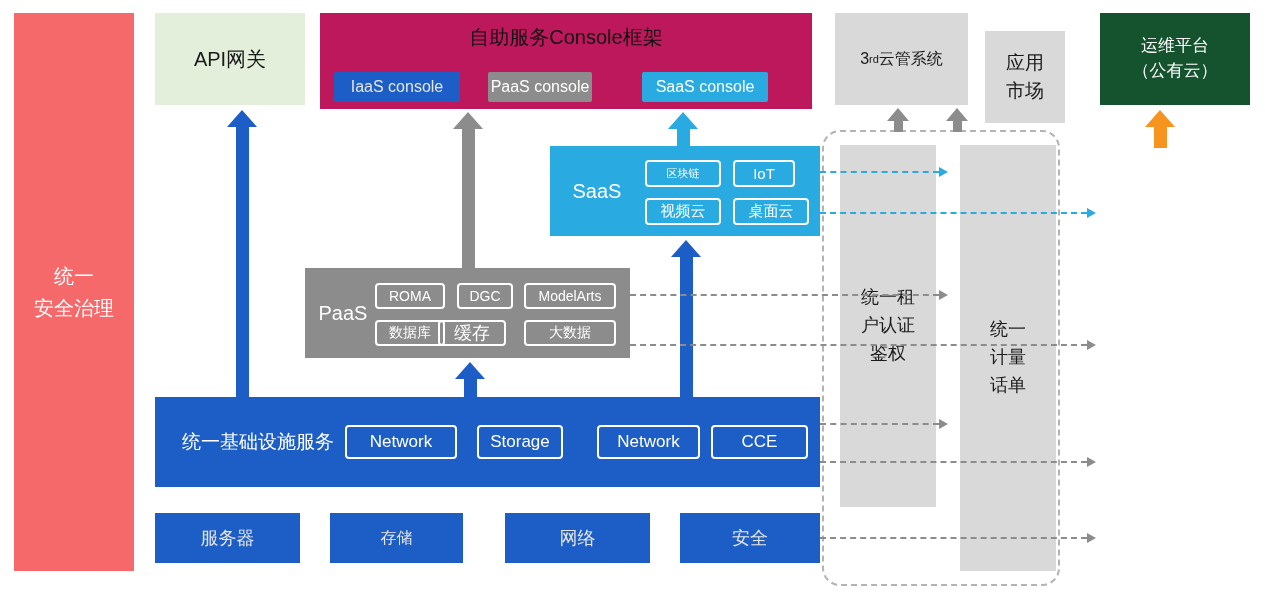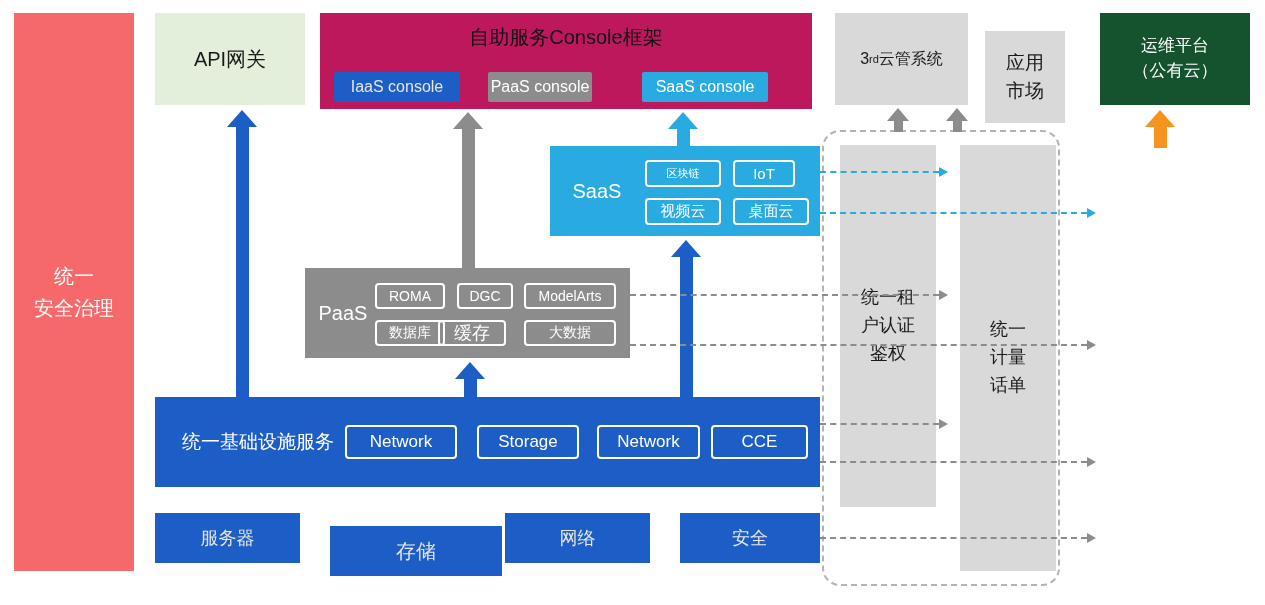--- a/index.html
+++ b/index.html
@@ -74,26 +74,26 @@
   <div class="abs pill" style="left:375px;top:283px;width:70px;height:26px;font-size:14px">ROMA</div>
   <div class="abs pill" style="left:457px;top:283px;width:56px;height:26px;font-size:14px">DGC</div>
   <div class="abs pill" style="left:524px;top:283px;width:92px;height:26px;font-size:14px">ModelArts</div>
   <div class="abs pill" style="left:375px;top:320px;width:70px;height:26px;font-size:14px">数据库</div>
   <div class="abs pill" style="left:438px;top:320px;width:68px;height:26px;font-size:18px">缓存</div>
   <div class="abs pill" style="left:524px;top:320px;width:92px;height:26px;font-size:14px">大数据</div>
 
   <div class="abs blue-bg" style="left:155px;top:397px;width:665px;height:90px"></div>
   <div class="abs box" style="left:168px;top:397px;width:180px;height:90px;font-size:19px;color:#fff">统一基础设施服务</div>
   <div class="abs pill" style="left:345px;top:425px;width:112px;height:34px;font-size:17px">Network</div>
-  <div class="abs pill" style="left:477px;top:425px;width:102px;height:34px;font-size:17px">Storage</div>
+  <div class="abs pill" style="left:477px;top:425px;width:86px;height:34px;font-size:17px">Storage</div>
   <div class="abs pill" style="left:597px;top:425px;width:103px;height:34px;font-size:17px">Network</div>
   <div class="abs pill" style="left:711px;top:425px;width:97px;height:34px;font-size:17px">CCE</div>
 
   <div class="abs box blue-bg" style="left:155px;top:513px;width:145px;height:50px;font-size:18px">服务器</div>
-  <div class="abs box blue-bg" style="left:330px;top:526px;width:172px;height:50px;font-size:20px">存储</div>
+  <div class="abs box blue-bg" style="left:330px;top:513px;width:133px;height:50px;font-size:16px">存储</div>
   <div class="abs box blue-bg" style="left:505px;top:513px;width:145px;height:50px;font-size:18px">网络</div>
   <div class="abs box blue-bg" style="left:680px;top:513px;width:140px;height:50px;font-size:18px">安全</div>
 
   <div class="abs dashed-frame" style="left:822px;top:130px;width:238px;height:456px"></div>
   <div class="abs box pre lgray-bg" style="left:840px;top:145px;width:96px;height:362px;font-size:18px;line-height:1.55">统一租
 户认证
 鉴权</div>
   <div class="abs box pre lgray-bg" style="left:960px;top:145px;width:96px;height:426px;font-size:18px;line-height:1.55">统一
 计量
 话单</div>

